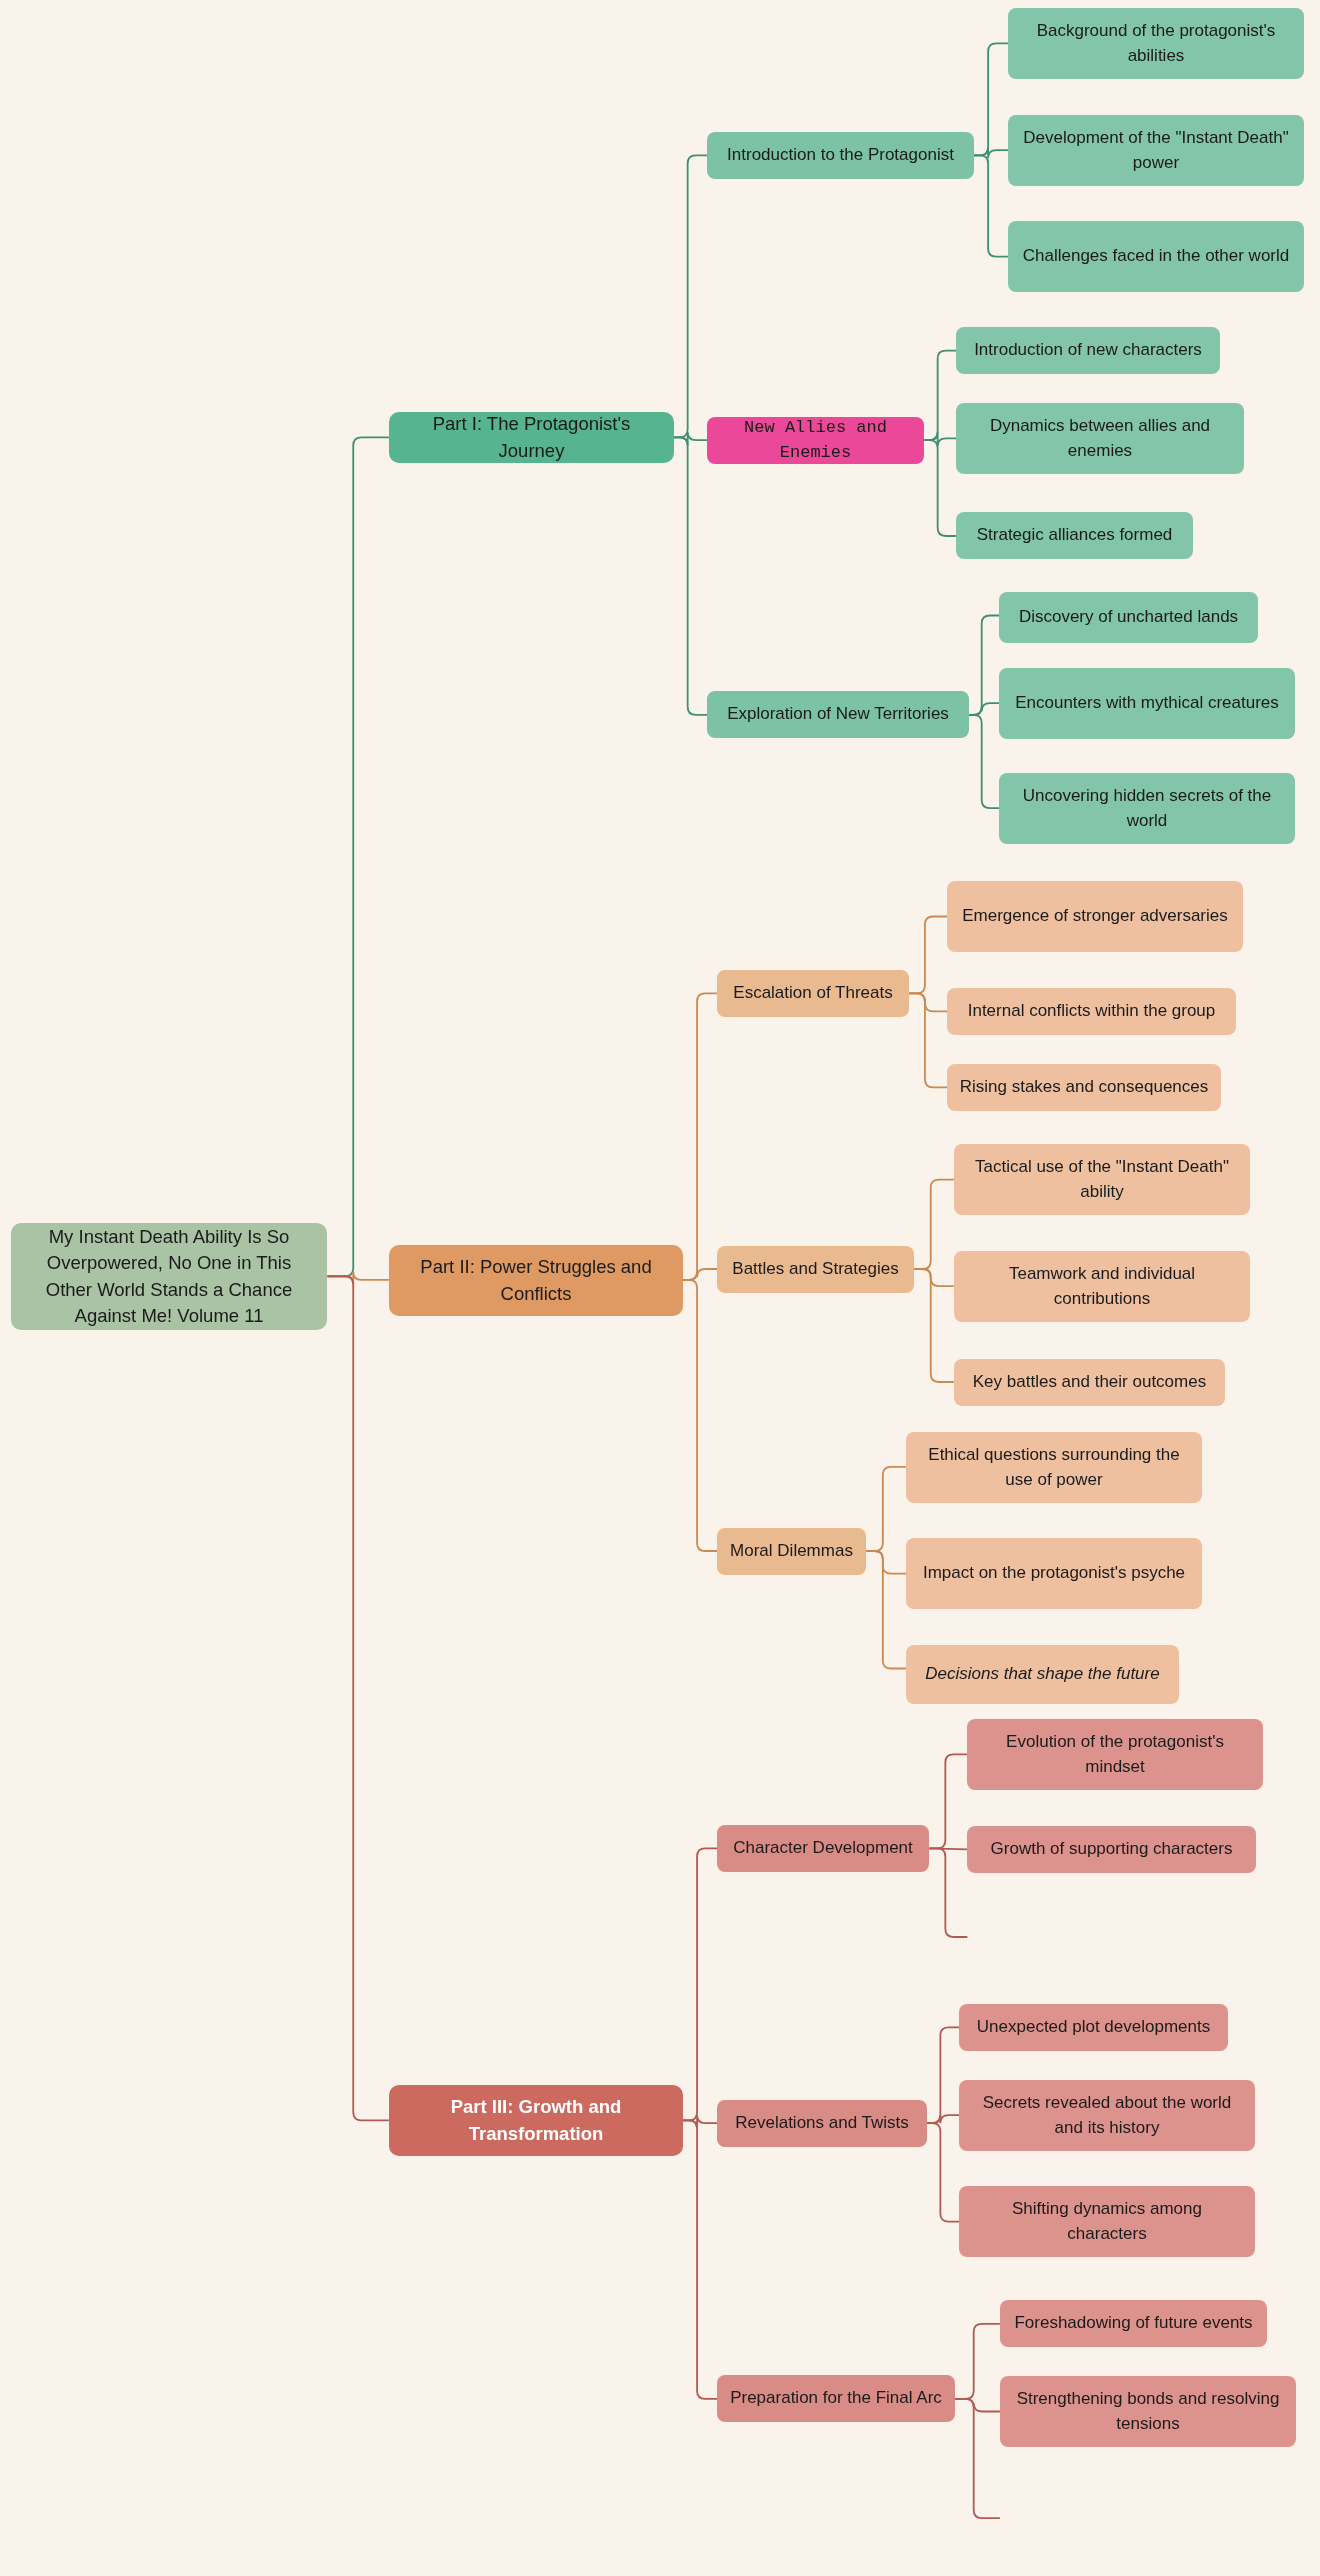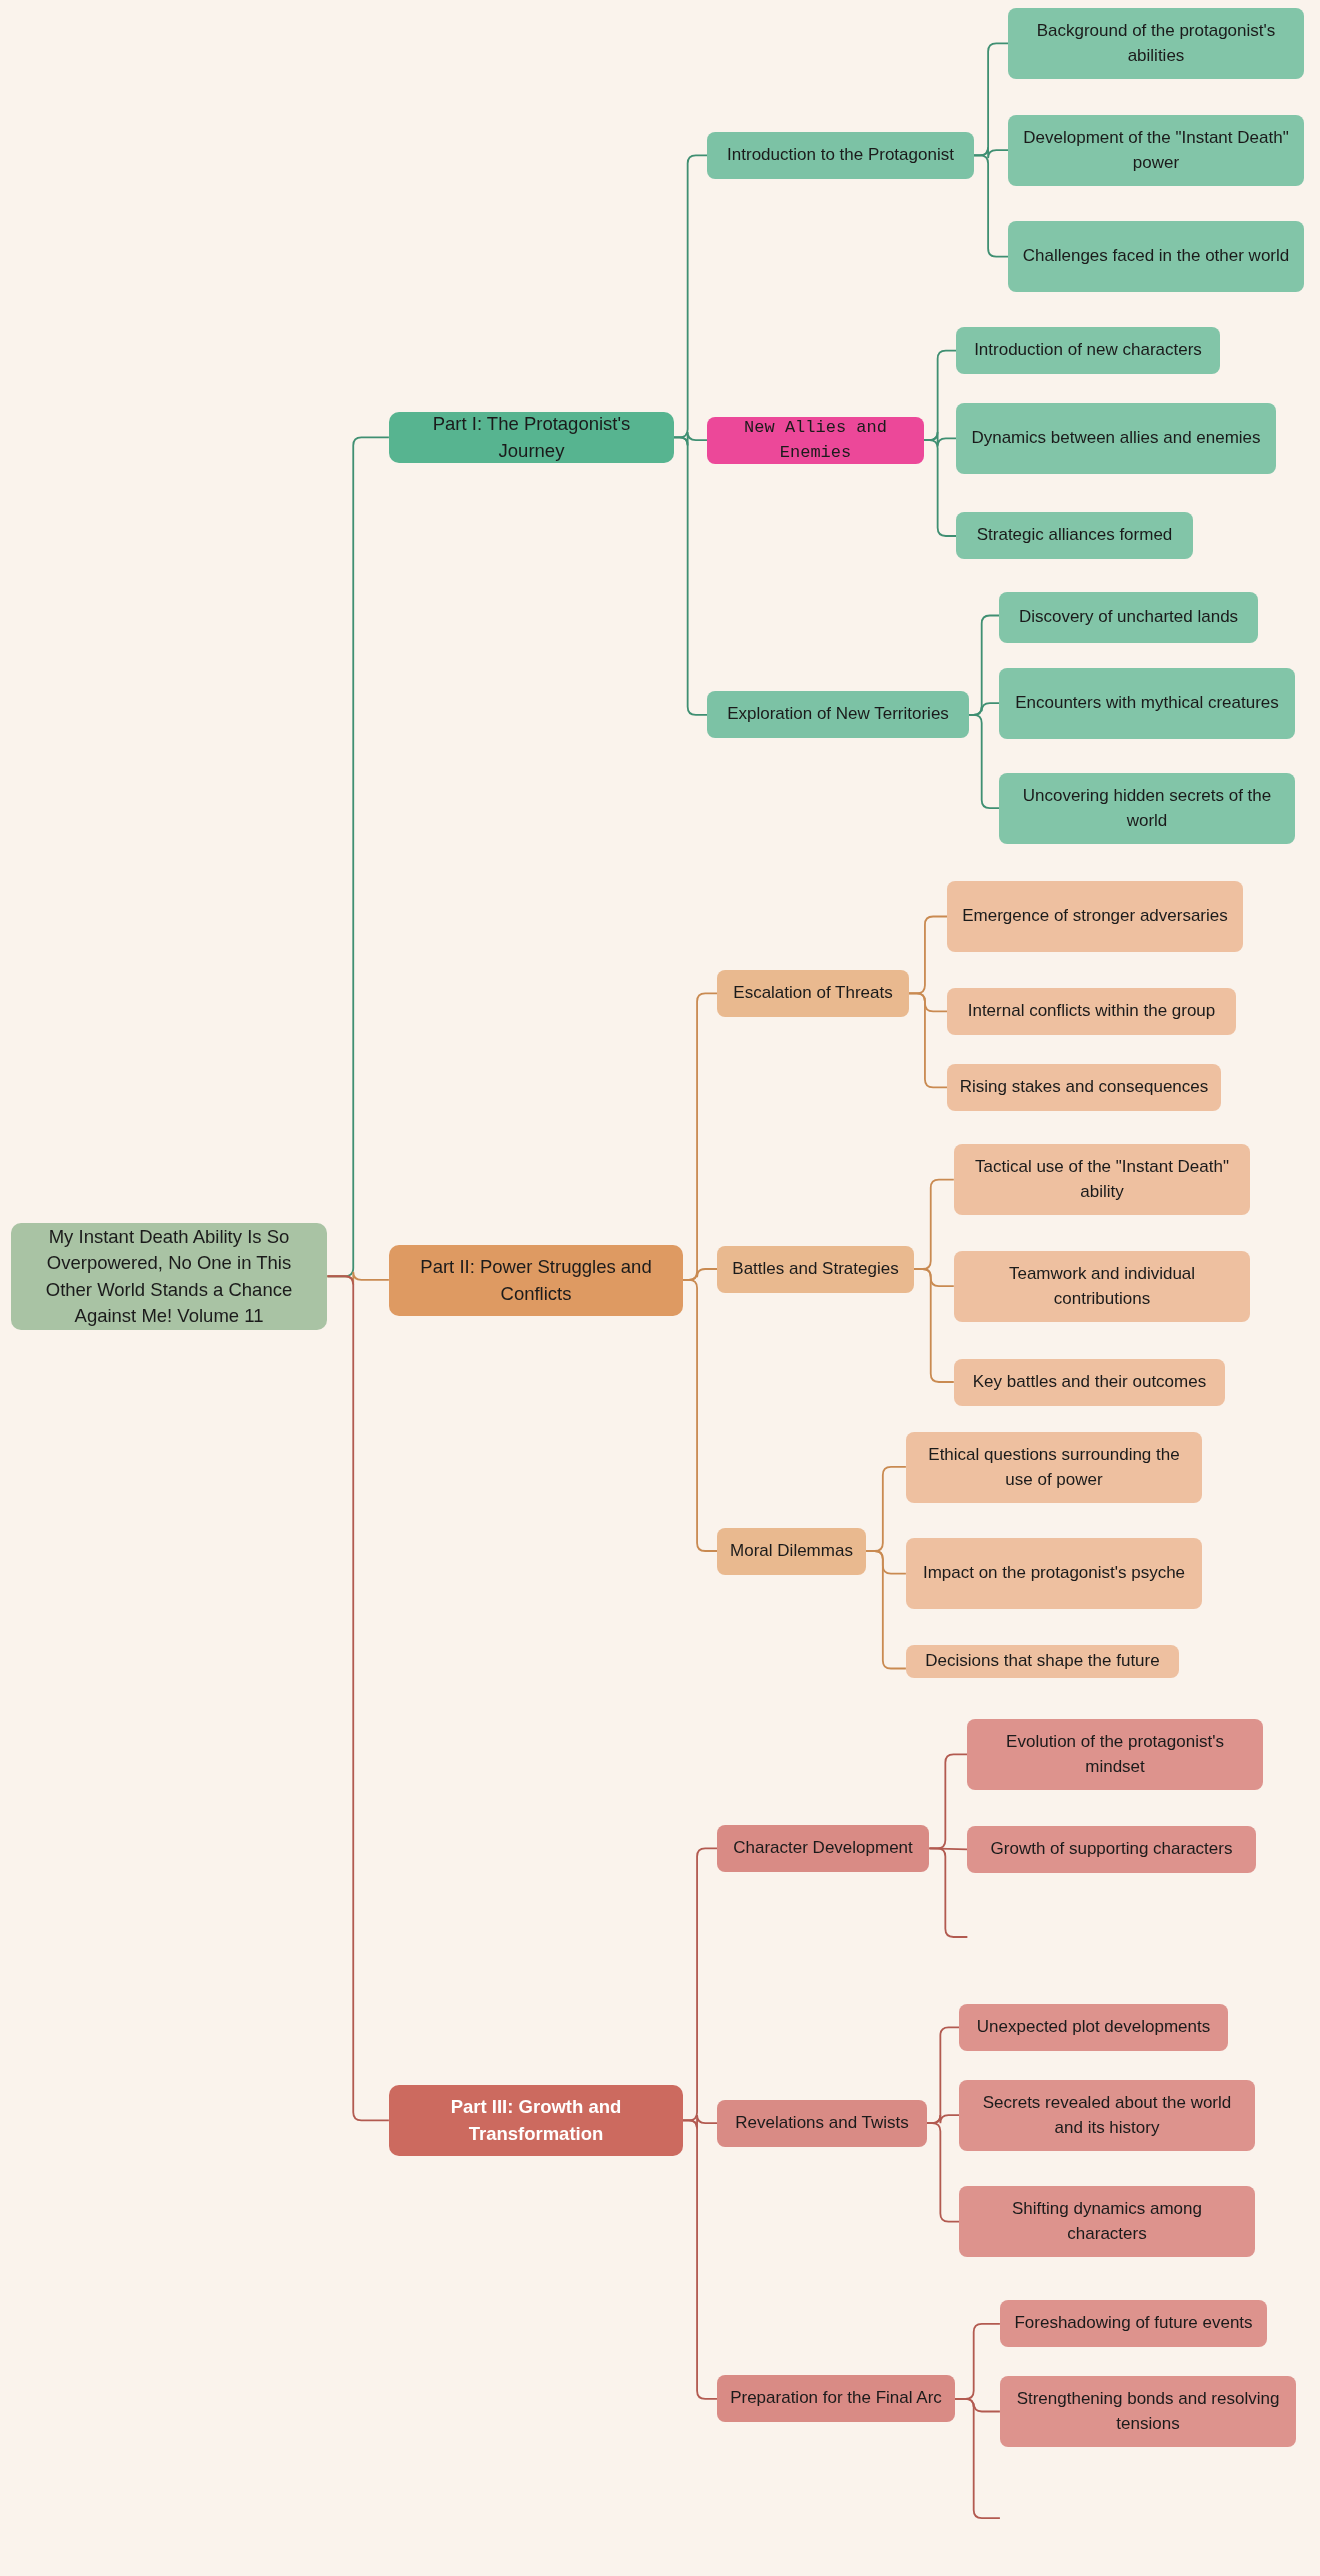--- a/index.html
+++ b/index.html
@@ -109,21 +109,21 @@
     </div>
     <div class="node lvl3" style="left: 1008px; top: 221px; width: 296px; height: 71px; background: rgb(130, 197, 168);">
       <span>Challenges faced in the other world</span>
     </div>
     <div class="node lvl2" style="left: 707px; top: 417px; width: 217px; height: 47px; background: #ec4899; font-family: Liberation Mono, monospace;">
       <span>New Allies and Enemies</span>
     </div>
     <div class="node lvl3" style="left: 956px; top: 327px; width: 264px; height: 47px; background: rgb(130, 197, 168);">
       <span>Introduction of new characters</span>
     </div>
-    <div class="node lvl3" style="left: 956px; top: 403px; width: 320px; height: 71px; background: rgb(130, 197, 168);">
+    <div class="node lvl3" style="left: 956px; top: 403px; width: 288px; height: 71px; background: rgb(130, 197, 168);">
       <span>Dynamics between allies and enemies</span>
     </div>
     <div class="node lvl3" style="left: 956px; top: 512px; width: 237px; height: 47px; background: rgb(130, 197, 168);">
       <span>Strategic alliances formed</span>
     </div>
     <div class="node lvl2" style="left: 707px; top: 691px; width: 262px; height: 47px; background: rgb(124, 194, 165);">
       <span>Exploration of New Territories</span>
     </div>
     <div class="node lvl3" style="left: 999px; top: 592px; width: 259px; height: 51px; background: rgb(130, 197, 168);">
       <span>Discovery of uncharted lands</span>
@@ -163,21 +163,21 @@
     </div>
     <div class="node lvl2" style="left: 717px; top: 1528px; width: 149px; height: 47px; background: rgb(233, 185, 143);">
       <span>Moral Dilemmas</span>
     </div>
     <div class="node lvl3" style="left: 906px; top: 1432px; width: 296px; height: 71px; background: rgb(238, 192, 160);">
       <span>Ethical questions surrounding the use of power</span>
     </div>
     <div class="node lvl3" style="left: 906px; top: 1538px; width: 296px; height: 71px; background: rgb(238, 192, 160);">
       <span>Impact on the protagonist's psyche</span>
     </div>
-    <div class="node lvl3" style="left: 906px; top: 1645px; width: 273px; height: 33px; background: rgb(238, 192, 160);">
+    <div class="node lvl3" style="left: 906px; top: 1645px; width: 273px; height: 59px; background: rgb(238, 192, 160); font-style: italic;">
       <span>Decisions that shape the future</span>
     </div>
     <div class="node lvl1 white-text" style="left: 389px; top: 2085px; width: 294px; height: 71px; background: rgb(204, 106, 95); font-weight: bold;">
       <span>Part III: Growth and Transformation</span>
     </div>
     <div class="node lvl2" style="left: 717px; top: 1825px; width: 212px; height: 47px; background: rgb(217, 139, 133);">
       <span>Character Development</span>
     </div>
     <div class="node lvl3" style="left: 967px; top: 1719px; width: 296px; height: 71px; background: rgb(221, 147, 141);">
       <span>Evolution of the protagonist's mindset</span>

